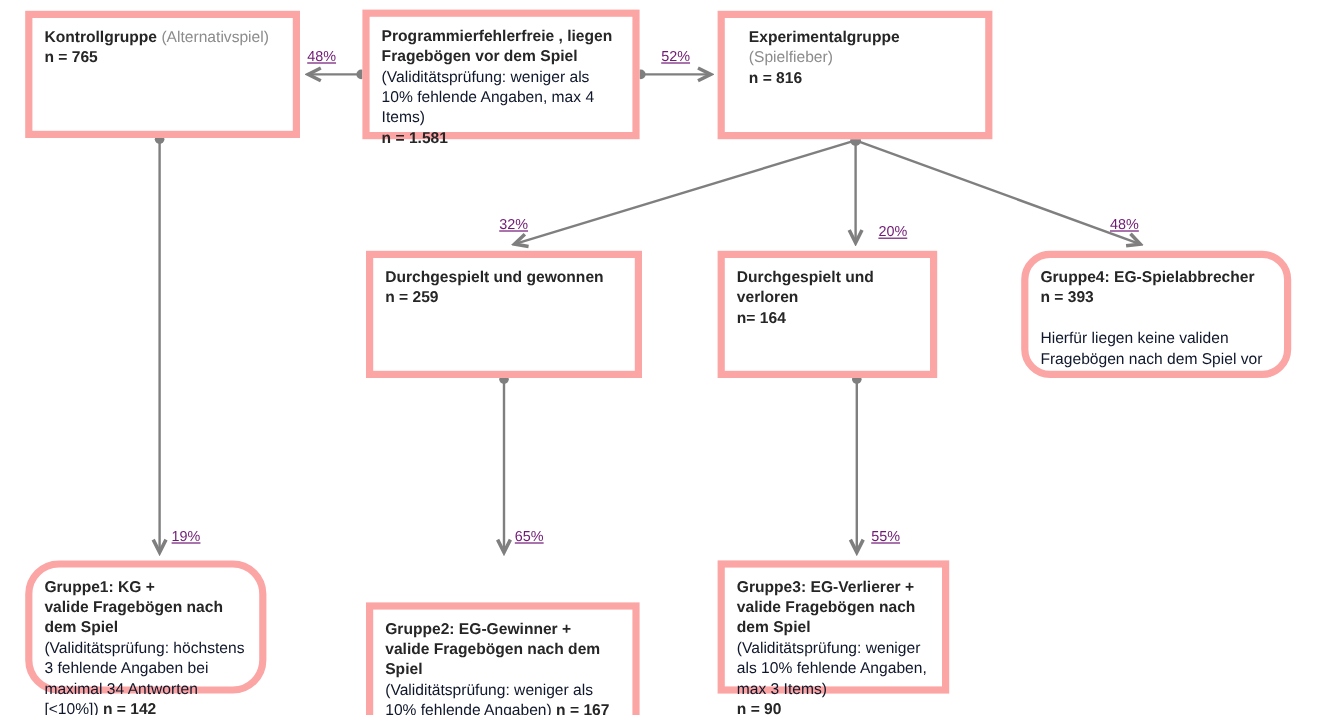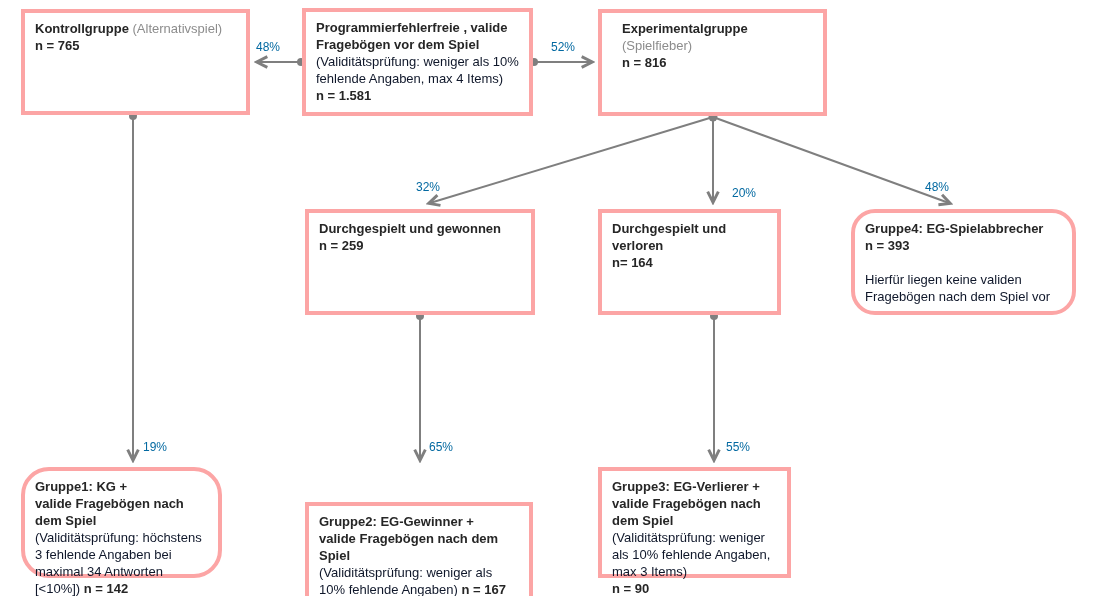--- a/index.html
+++ b/index.html
@@ -7,39 +7,40 @@
     position:relative;
     width:1107px;height:596px;
     background:#ffffff;
     font-family:"Liberation Sans","DejaVu Sans",sans-serif;
     overflow:hidden;
   }
   svg.edges{position:absolute;left:0;top:0;z-index:1;}
   .box{
     position:absolute;
     box-sizing:border-box;
-    border:4px solid #fca5a5;
+    border:6px solid #fca5a5;
     background:#ffffff;
     padding:7px 10px 6px 10px;
     z-index:2;
     font-size:13px;
     line-height:17px;
     color:#262626;
   }
   .box p{margin:0;}
   .bold{font-weight:bold;color:#262626;}
   .tnote{font-weight:normal;color:#8c8c8c;}
   .note{font-weight:normal;color:#0f172a;}
   .spacer{height:17px;}
   .pct{
     position:absolute;
     z-index:3;
     font-size:12px;
-    color:#0369a1;
+    color:#701a75;
     white-space:nowrap;
+    text-decoration:underline;
   }
   
   .b-kontrollgruppe{left:21px;top:9px;width:229px;height:106px;}
   .b-pregame{left:302px;top:8px;width:231px;height:108px;}
   .b-experimentalgruppe{left:598px;top:9px;width:229px;height:107px;padding-left:20px;}
   .b-won{left:305px;top:209px;width:230px;height:106px;}
   .b-lost{left:598px;top:209px;width:183px;height:106px;}
   .b-gruppe4{left:851px;top:209px;width:225px;height:106px;border-radius:24px;}
   .b-gruppe1{left:21px;top:467px;width:201px;height:111px;border-radius:28px;}
   .b-gruppe2{left:305px;top:467px;width:228px;height:111px;margin-top:35px;}
@@ -85,21 +86,21 @@
     <circle cx="714" cy="316" r="4" fill="#7f7f7f"></circle>
   </svg>
 
   <div class="box b-kontrollgruppe">
     <p><span class="bold">Kontrollgruppe</span>
        <span class="tnote">(Alternativspiel)</span></p>
     <p class="bold">n = 765</p>
   </div>
 
   <div class="box b-pregame">
-    <p class="bold">Programmierfehlerfreie , valide Fragebögen vor dem Spiel</p>
+    <p class="bold">Programmierfehlerfreie , liegen Fragebögen vor dem Spiel</p>
     <p class="note">(Validitätsprüfung: weniger als 10% fehlende Angaben, max 4 Items)</p>
     <p class="bold">n = 1.581</p>
   </div>
 
   <div class="box b-experimentalgruppe">
     <p><span class="bold">Experimentalgruppe</span>
        <span class="tnote">(Spielfieber)</span></p>
     <p class="bold">n = 816</p>
   </div>
 

